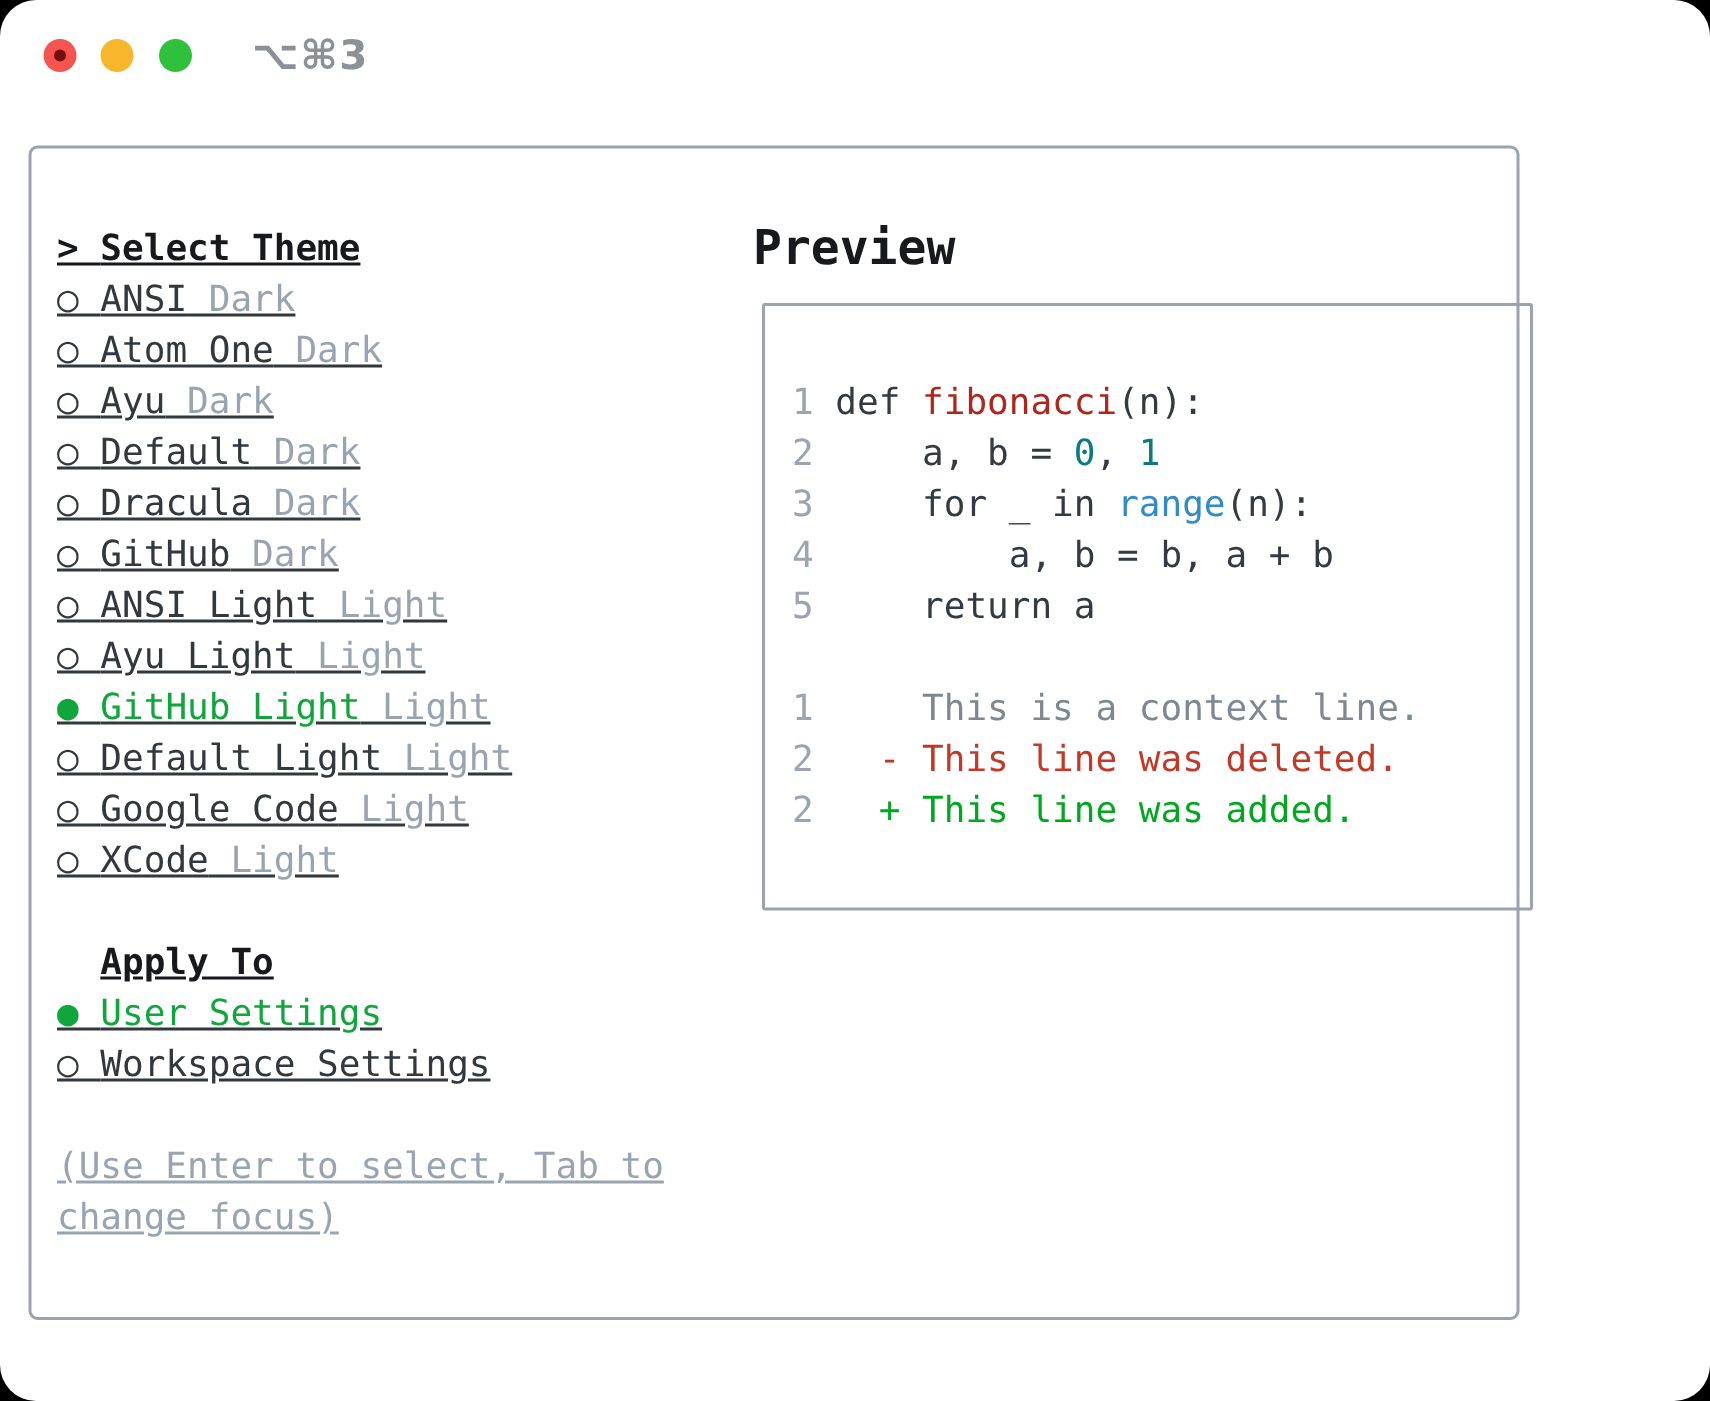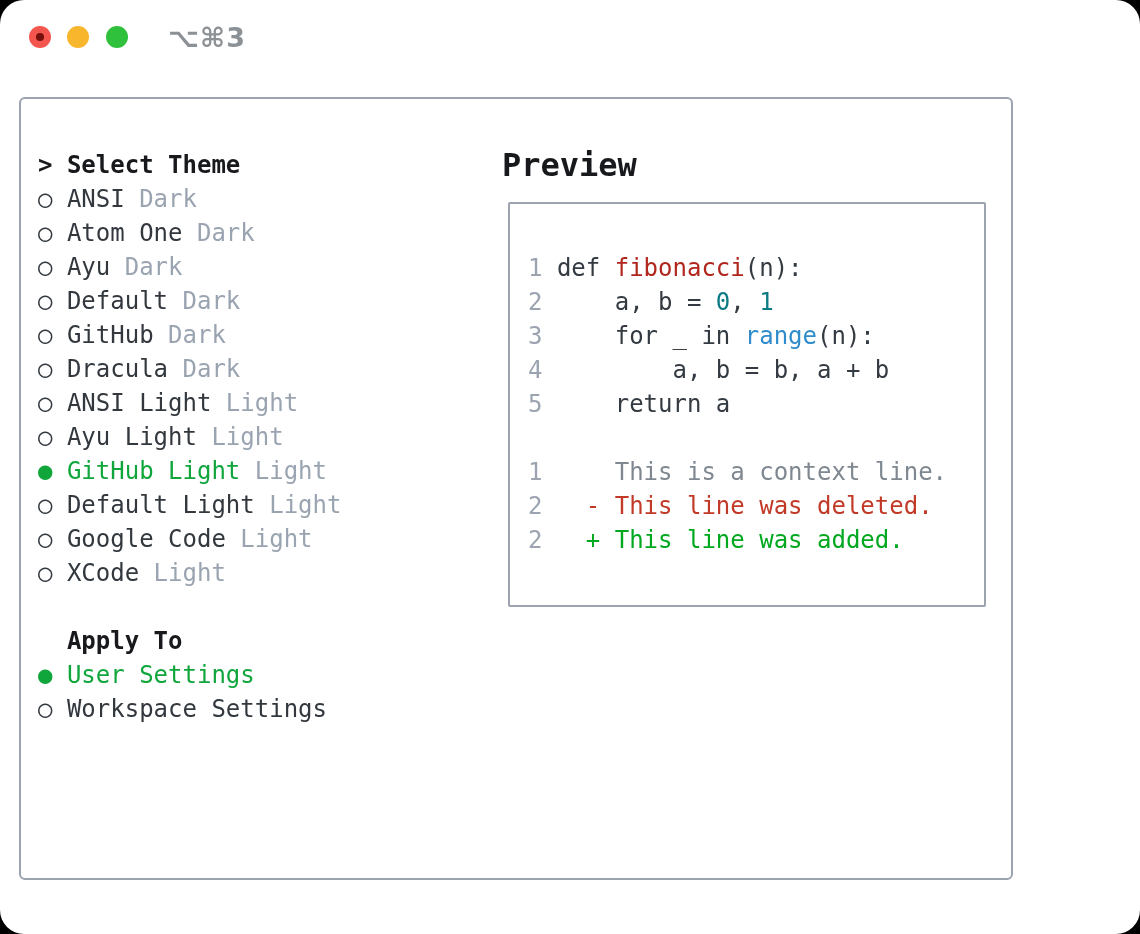--- a/index.html
+++ b/index.html
@@ -44,38 +44,38 @@
     position:absolute;left:168px;top:22px;
     font-family:"DejaVu Sans","Liberation Sans",sans-serif;
     font-size:27px;font-weight:bold;color:var(--title-gray);letter-spacing:1px;
   }
   
   .panel{
     position:absolute;left:19px;top:97px;width:994px;height:783px;
     box-sizing:border-box;border:2px solid var(--panel-border);border-radius:6px;
     background:var(--window-bg);
   }
-  .row{white-space:pre;line-height:34px;font-size:24px;color:var(--item-text);}
+  .row{white-space:pre;line-height:34px;font-size:24px;color:var(--item-text);text-decoration:underline;}
   
   .left-col{position:absolute;left:38px;top:148px;}
   .list-header{font-weight:bold;color:var(--header-text);}
   .list-header .marker{font-weight:bold;color:var(--header-text);}
   .theme-item .marker{color:var(--item-text);}
   .theme-item.selected .marker,
   .theme-item.selected .t-name,
   .apply-option.selected .marker,
   .apply-option.selected .o-label{color:var(--selected-green);}
   .t-variant{color:var(--variant-text);}
   .blank-row{height:34px;}
   .apply-header{font-weight:bold;color:var(--header-text);padding-left:2ch;}
   .hint{margin-top:34px;color:var(--hint-text);}
   
   .preview-header{position:absolute;left:502px;top:148px;font-weight:bold;color:var(--header-text);font-size:32px;line-height:34px;white-space:pre;}
   .preview-box{
-    position:absolute;left:508px;top:202px;width:478px;height:405px;
+    position:absolute;left:508px;top:202px;width:514px;height:405px;
     box-sizing:border-box;border:2px solid var(--panel-border);border-radius:2px;
     padding:47px 0 0 18px;overflow:hidden;
   }
   .pline{white-space:pre;line-height:34px;font-size:24px;}
   .lnum{color:var(--line-number);}
   .seg-plain{color:var(--code-plain);}
   .seg-function{color:var(--code-function);}
   .seg-number{color:var(--code-number);}
   .seg-builtin{color:var(--code-builtin);}
   .seg-context{color:var(--diff-context);}
@@ -97,35 +97,39 @@
 
   <div class="panel"></div>
 
   <div class="left-col">
     <div class="row list-header"><span class="marker">&gt; </span><span>Select Theme</span></div>
     <div>
         <div class="row theme-item"><span class="marker">○ </span><span class="t-name">ANSI</span><span class="t-variant"> Dark</span></div>
         <div class="row theme-item"><span class="marker">○ </span><span class="t-name">Atom One</span><span class="t-variant"> Dark</span></div>
         <div class="row theme-item"><span class="marker">○ </span><span class="t-name">Ayu</span><span class="t-variant"> Dark</span></div>
         <div class="row theme-item"><span class="marker">○ </span><span class="t-name">Default</span><span class="t-variant"> Dark</span></div>
+        <div class="row theme-item"><span class="marker">○ </span><span class="t-name">Dracula</span><span class="t-variant"> Dark</span></div>
         <div class="row theme-item"><span class="marker">○ </span><span class="t-name">GitHub</span><span class="t-variant"> Dark</span></div>
-        <div class="row theme-item"><span class="marker">○ </span><span class="t-name">Dracula</span><span class="t-variant"> Dark</span></div>
         <div class="row theme-item"><span class="marker">○ </span><span class="t-name">ANSI Light</span><span class="t-variant"> Light</span></div>
         <div class="row theme-item"><span class="marker">○ </span><span class="t-name">Ayu Light</span><span class="t-variant"> Light</span></div>
         <div class="row theme-item selected"><span class="marker">● </span><span class="t-name">GitHub Light</span><span class="t-variant"> Light</span></div>
         <div class="row theme-item"><span class="marker">○ </span><span class="t-name">Default Light</span><span class="t-variant"> Light</span></div>
         <div class="row theme-item"><span class="marker">○ </span><span class="t-name">Google Code</span><span class="t-variant"> Light</span></div>
         <div class="row theme-item"><span class="marker">○ </span><span class="t-name">XCode</span><span class="t-variant"> Light</span></div>
       </div>
     <div class="blank-row"></div>
     <div class="row apply-header">Apply To</div>
     <div>
         <div class="row apply-option selected"><span class="marker">● </span><span class="o-label">User Settings</span></div>
         <div class="row apply-option"><span class="marker">○ </span><span class="o-label">Workspace Settings</span></div>
       </div>
+    <div class="hint">
+      <div class="row" style="color:var(--hint-text);">(Use Enter to select, Tab to</div>
+      <div class="row" style="color:var(--hint-text);">change focus)</div>
+    </div>
   </div>
 
   <div class="preview-header">Preview</div>
 
   <div class="preview-box">
     <div>
         <div class="pline"><span class="lnum">1</span><span class="seg-plain"> def </span><span class="seg-function">fibonacci</span><span class="seg-plain">(n):</span></div>
         <div class="pline"><span class="lnum">2</span><span class="seg-plain">     a, b = </span><span class="seg-number">0</span><span class="seg-plain">, </span><span class="seg-number">1</span></div>
         <div class="pline"><span class="lnum">3</span><span class="seg-plain">     for _ in </span><span class="seg-builtin">range</span><span class="seg-plain">(n):</span></div>
         <div class="pline"><span class="lnum">4</span><span class="seg-plain">         a, b = b, a + b</span></div>

